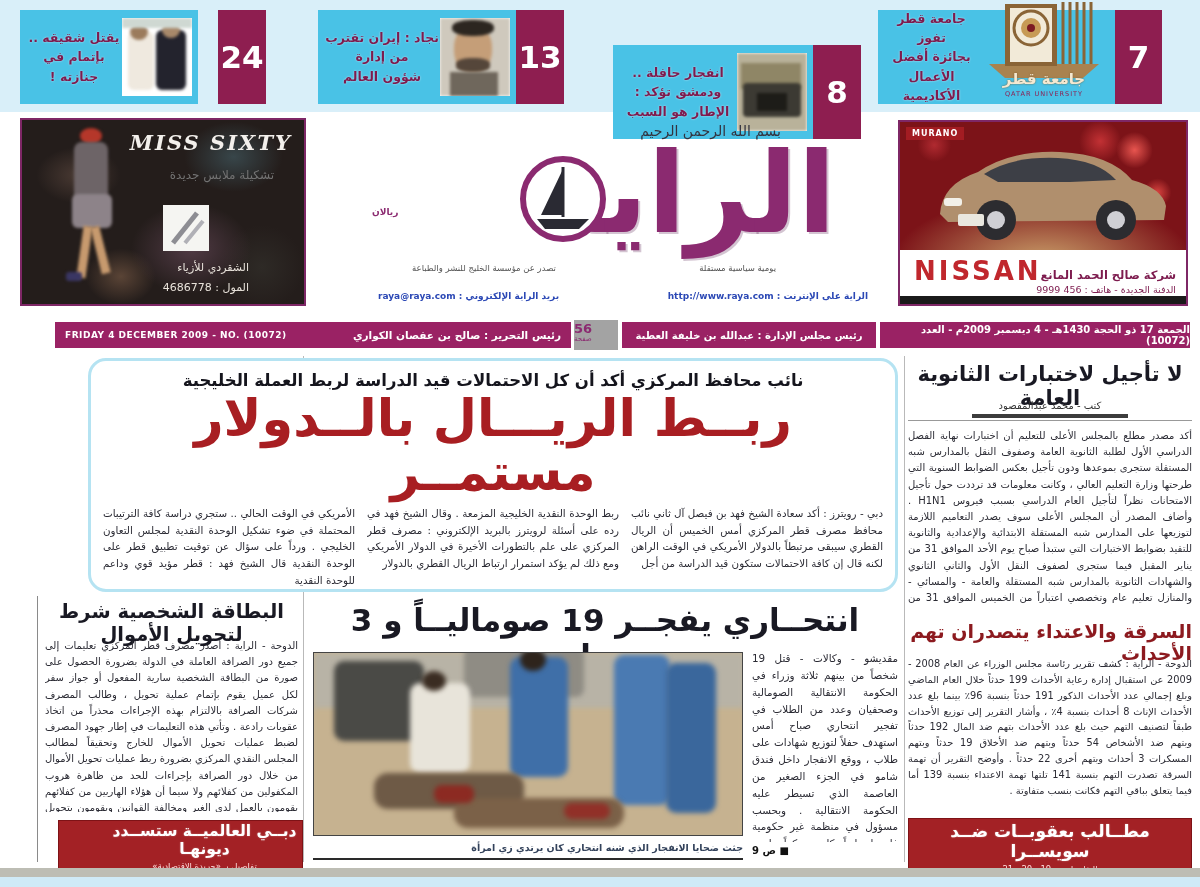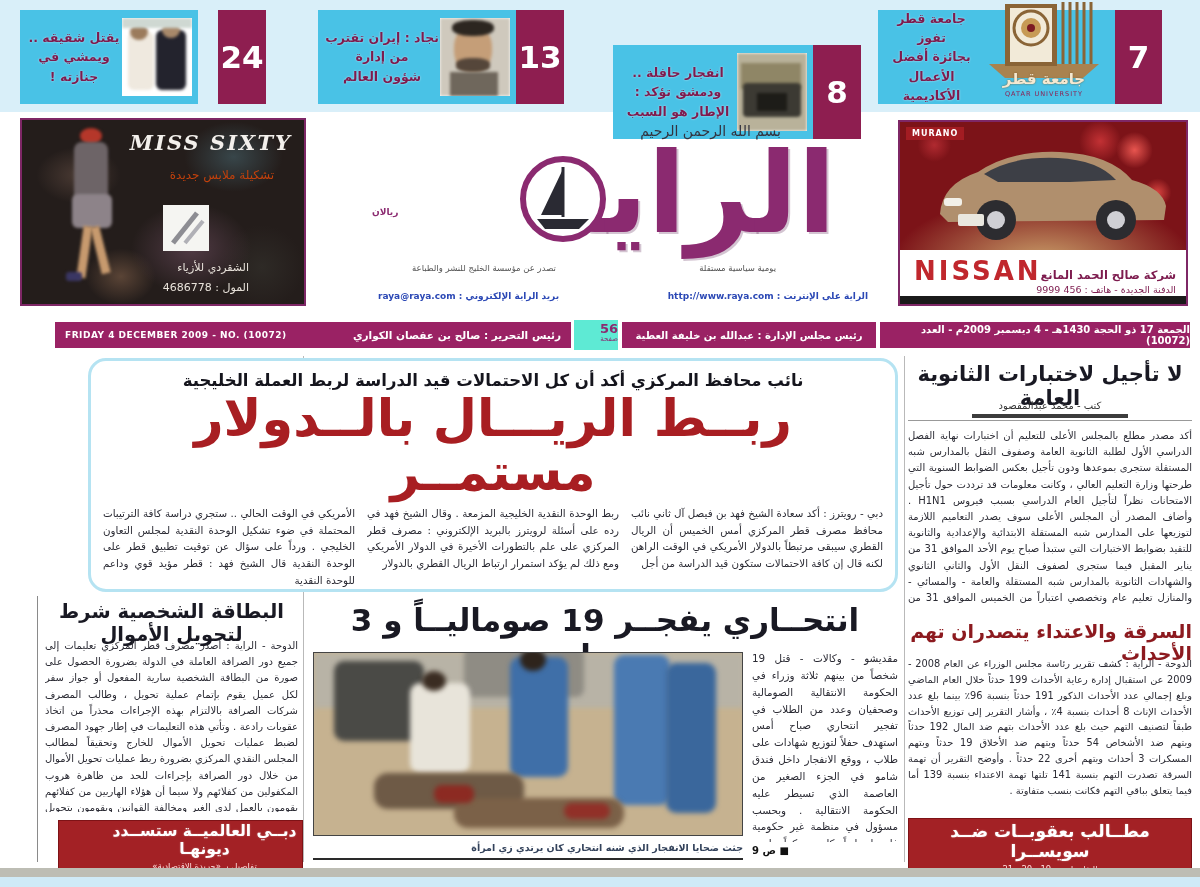--- a/index.html
+++ b/index.html
@@ -23,21 +23,21 @@
   .ad-frame{border:2px solid #7e2766;background:#fff;box-sizing:border-box;overflow:hidden;}
   .ms-bg{position:absolute;inset:0;
     background:
       radial-gradient(60px 40px at 20% 30%,#4a3a33 0%,transparent 70%),
       radial-gradient(70px 50px at 75% 20%,#38464a 0%,transparent 70%),
       radial-gradient(80px 60px at 60% 70%,#503a44 0%,transparent 75%),
       radial-gradient(60px 60px at 85% 80%,#2e2a26 0%,transparent 70%),
       radial-gradient(50px 40px at 35% 85%,#5a4436 0%,transparent 70%),
       #241d1b;}
   .ms-title{position:absolute;right:12px;top:10px;color:#f3f0ec;font-family:"DejaVu Serif",serif;font-style:italic;font-weight:bold;font-size:21px;letter-spacing:2px;}
-  .ms-sub{position:absolute;right:30px;top:48px;color:#c2410c;font-size:12px;direction:rtl;}
+  .ms-sub{position:absolute;right:30px;top:48px;color:#737373;font-size:12px;direction:rtl;}
   .ms-logo{position:absolute;right:95px;top:85px;width:46px;height:46px;background:#f5f5f2;}
   .ms-store{position:absolute;right:55px;bottom:30px;color:#e8e2da;font-size:11px;direction:rtl;}
   .ms-phone{position:absolute;right:55px;bottom:10px;color:#e8e2da;font-size:11px;direction:rtl;}
   .model-hair{left:58px;top:8px;width:22px;height:16px;background:#b5372a;border-radius:50%;}
   .model-body{left:52px;top:22px;width:34px;height:60px;background:#6d6467;border-radius:8px;}
   .model-skirt{left:50px;top:74px;width:40px;height:34px;background:#8d8389;border-radius:6px;}
   .model-leg1{left:58px;top:106px;width:9px;height:52px;background:#c79a6e;transform:rotate(8deg);}
   .model-leg2{left:74px;top:106px;width:9px;height:48px;background:#c79a6e;transform:rotate(-14deg);}
   .model-shoe{left:44px;top:152px;width:16px;height:9px;background:#3a3663;border-radius:3px;}
   .nissan-top{position:absolute;left:0;top:0;right:0;height:128px;
@@ -54,21 +54,21 @@
   .nissan-ar{position:absolute;right:10px;bottom:22px;color:#7d1b4e;font-weight:bold;font-size:11.5px;direction:rtl;}
   .nissan-ph{position:absolute;right:10px;bottom:9px;color:#7d1b4e;font-size:9.5px;direction:rtl;}
   .nissan-bar{position:absolute;left:0;bottom:0;right:0;height:8px;background:#1a1a1a;}
   .bismillah{color:#33333f;font-size:14px;direction:rtl;}
   .raya-logo{color:#8b2a70;font-weight:bold;font-size:112px;line-height:1;direction:rtl;text-shadow:2px 2px 0 rgba(80,20,70,.25);}
   .small-purple{color:#8b2a70;font-size:9px;direction:rtl;}
   .tagline{color:#555;font-size:8.5px;direction:rtl;}
   .netline{color:#2b48b5;font-size:9px;direction:rtl;font-weight:bold;}
   
   .bar-seg{top:322px;height:26px;background:#9a2264;color:#fff;display:flex;align-items:center;box-sizing:border-box;}
-  .pages-box{top:320px;height:30px;background:#5eead4;color:#8b2a70;text-align:right;line-height:1.05;}
+  .pages-box{top:320px;height:30px;background:#a3a3a3;color:#8b2a70;text-align:left;line-height:1.05;}
   
   .vrule{width:1px;background:#b9b9b9;}
   .lead-box{left:88px;top:358px;width:810px;height:234px;border:3px solid #b5e3f2;border-radius:18px;background:#fff;box-sizing:border-box;}
   .kicker{margin-top:10px;text-align:center;font-weight:bold;font-size:16.5px;color:#15151d;direction:rtl;}
   .lead-headline{margin-top:2px;text-align:center;font-weight:bold;font-size:51px;color:#a81e22;direction:rtl;line-height:1.05;}
   .lead-cols{display:flex;direction:rtl;gap:12px;padding:6px 12px 0 12px;}
   .lead-col{flex:1;font-size:10.3px;line-height:1.62;color:#2a2a33;text-align:justify;direction:rtl;height:96px;overflow:hidden;}
   .moreref{font-weight:bold;color:#111;}
   .headline-black{font-weight:bold;color:#191923;direction:rtl;text-align:center;}
   .headline-red{font-weight:bold;color:#8c1a1f;direction:rtl;text-align:right;}
@@ -87,21 +87,21 @@
 </style>
 </head>
 <body>
 
 <div class="abs topstrip"></div>
 
 <div class="abs teaser" style="left:20px;width:246px;gap:20px;">
   <div class="t-cyan">
     <div class="t-text">
       <span>يقتل شقيقه ..</span>
-      <span>ويمشي في</span>
+      <span>بإتمام في</span>
       <span>جنازته !</span>
     </div>
     <div class="t-photo">
       <div class="ph" style="left:6px;top:14px;width:26px;height:58px;background:#efe9df;border-radius:6px;"></div>
       <div class="ph" style="left:8px;top:6px;width:18px;height:16px;background:#9b7b5c;border-radius:50%;"></div>
       <div class="ph" style="left:34px;top:12px;width:30px;height:60px;background:#23232d;border-radius:6px;"></div>
       <div class="ph" style="left:40px;top:4px;width:18px;height:16px;background:#a8896a;border-radius:50%;"></div>
       <div class="ph" style="left:0;top:0;width:70px;height:10px;background:#cfd8d2;"></div>
     </div>
   </div>

